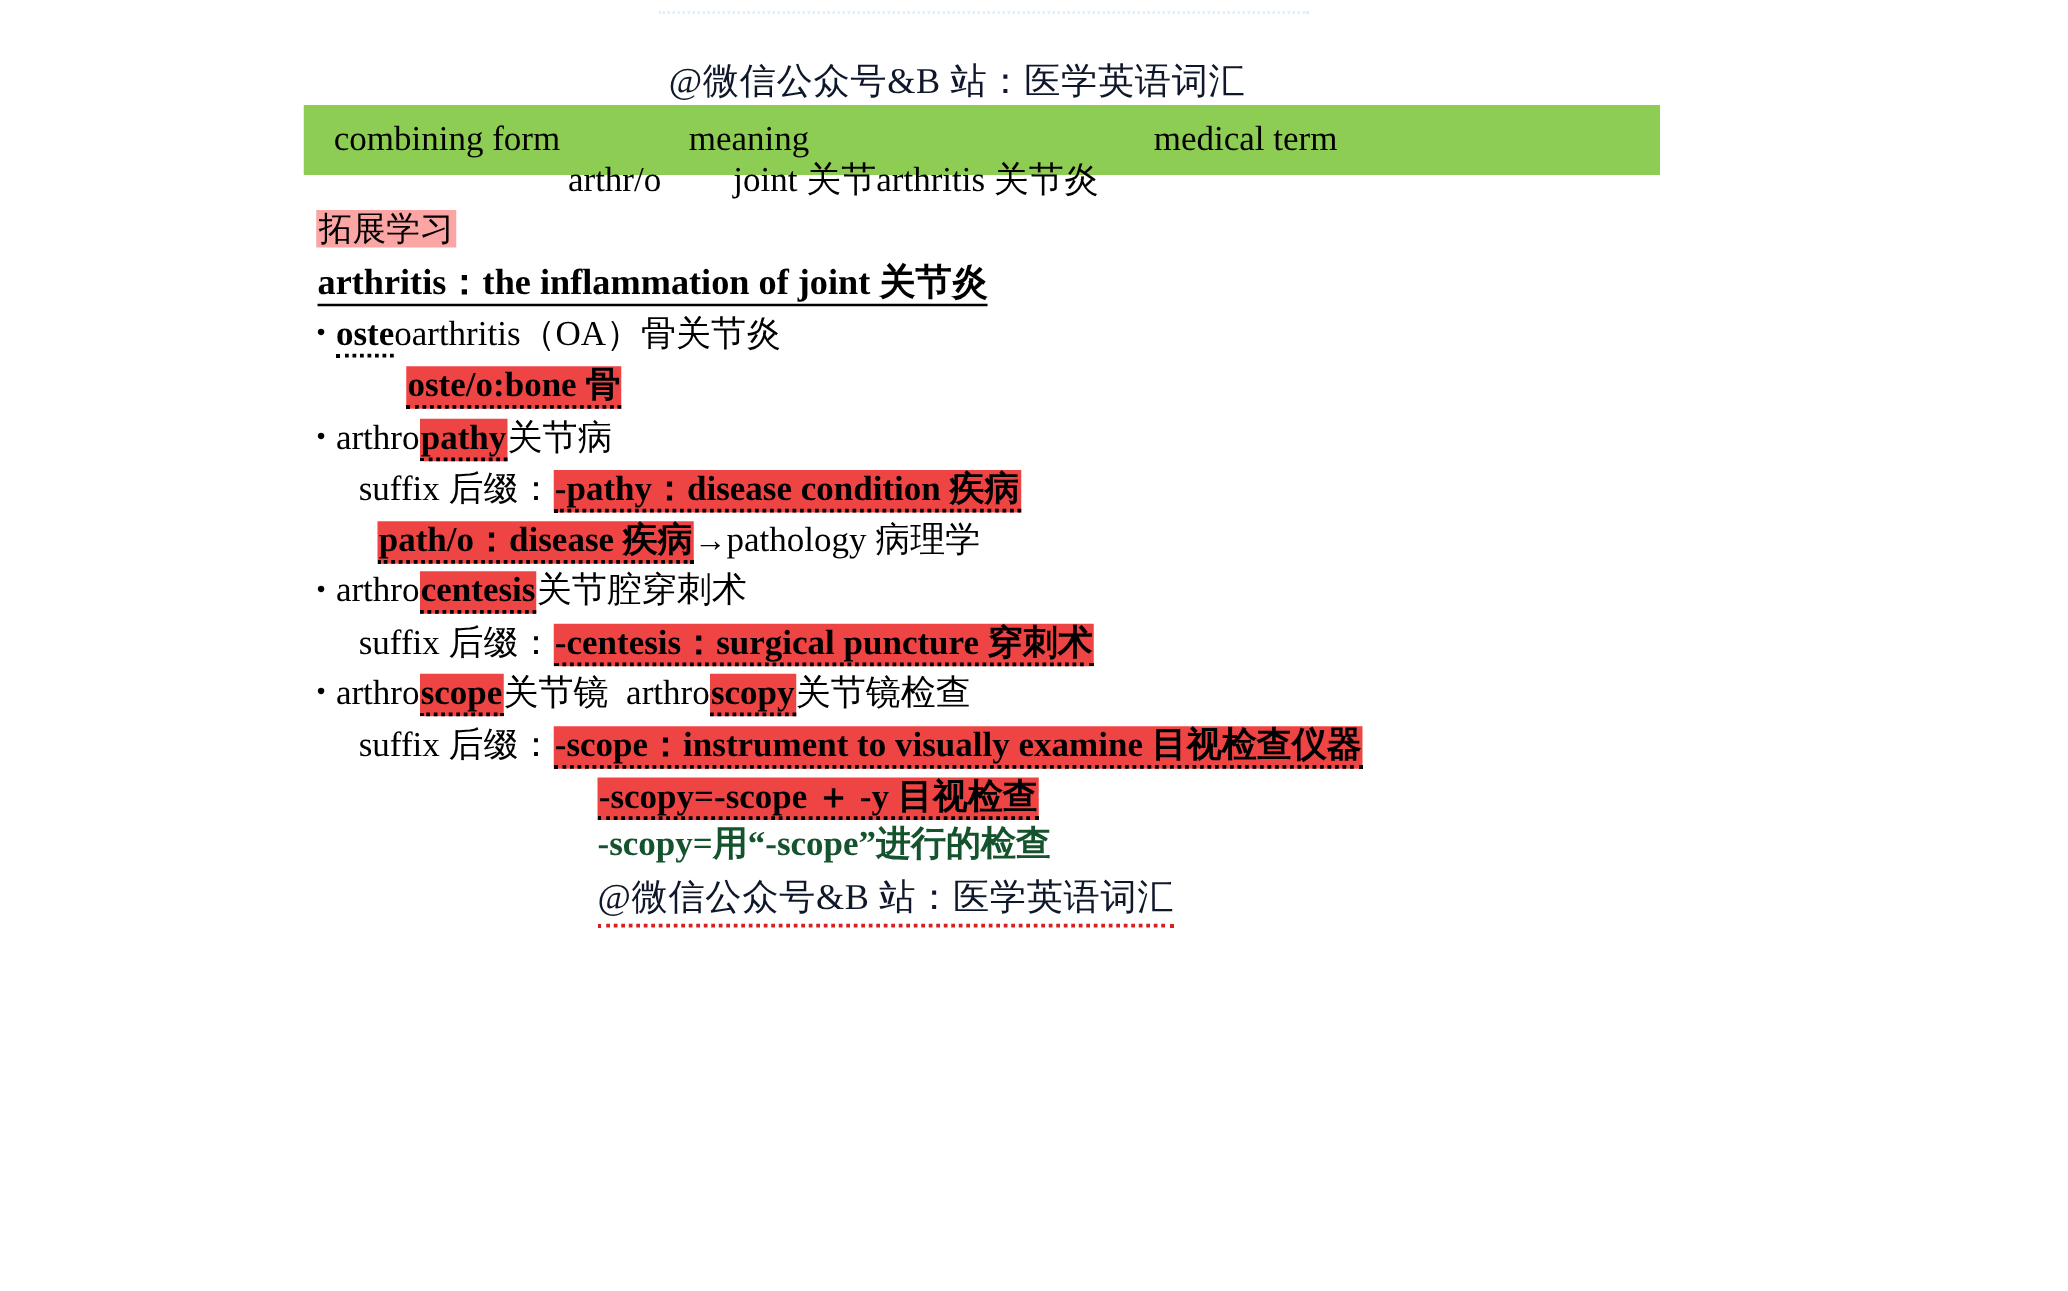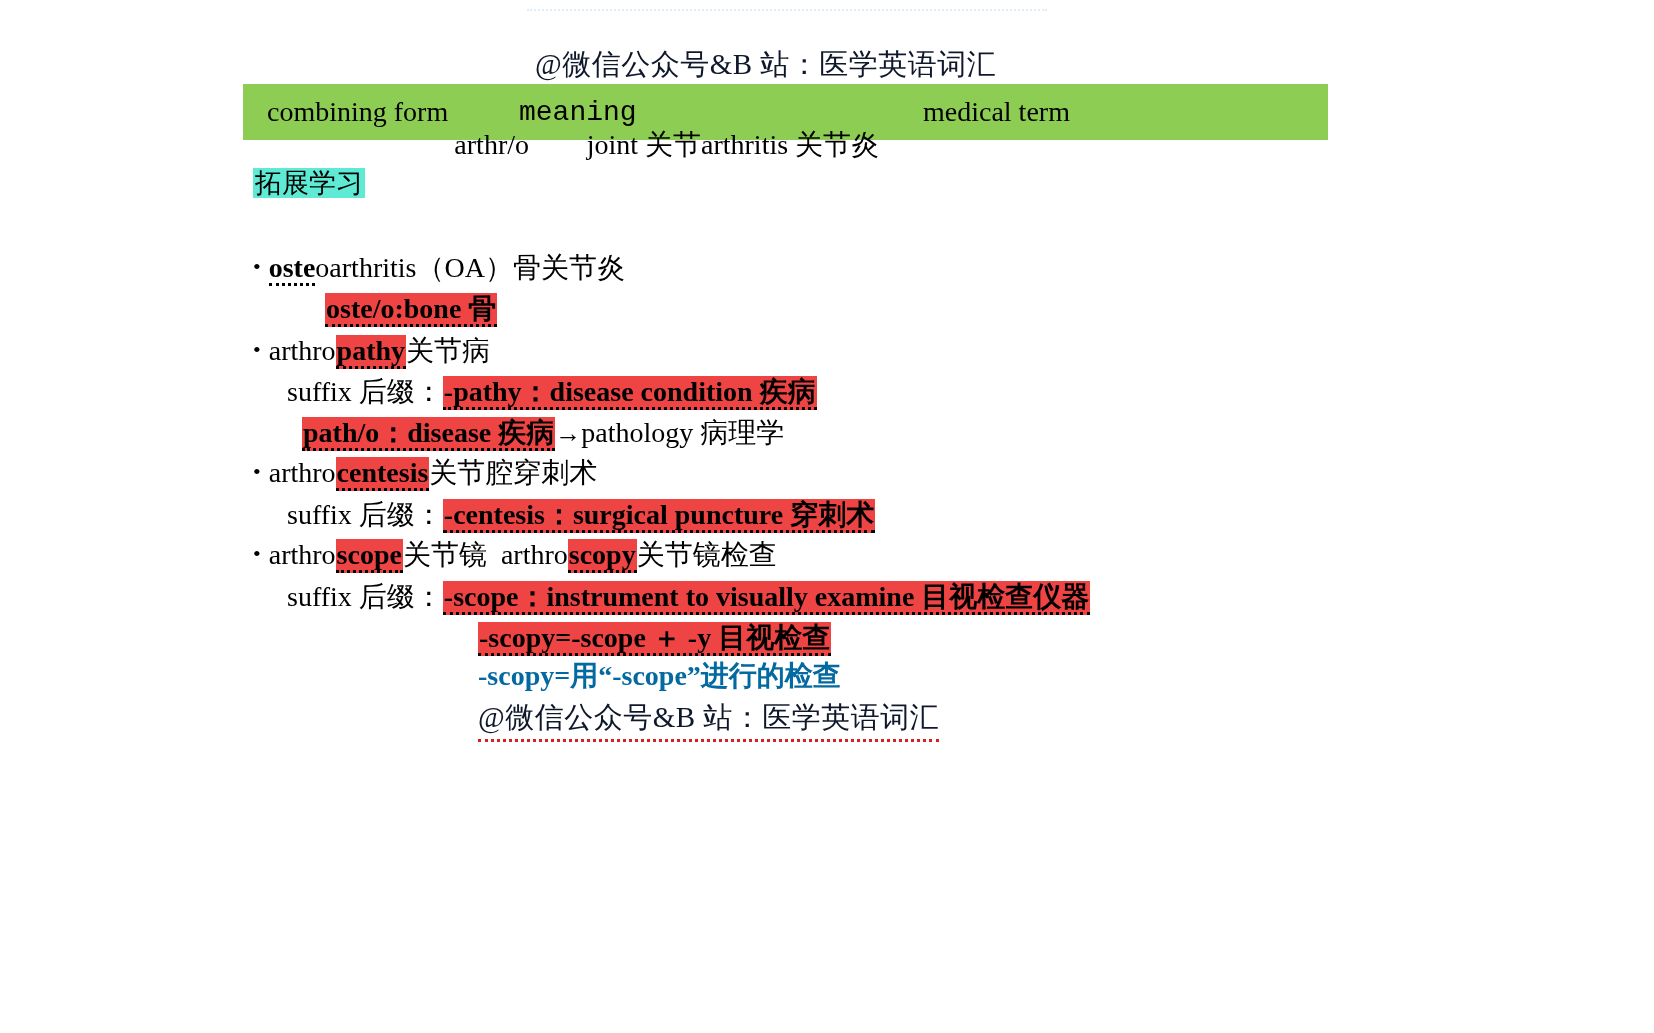--- a/index.html
+++ b/index.html
@@ -65,21 +65,21 @@
     background: #8ecd53;
   }
   .header-bar .col {
     position: absolute;
     top: 50%;
     transform: translateY(-50%);
     font-size: 28px;
     white-space: nowrap;
   }
   .col-combining { left: 24px; }
-  .col-meaning   { left: 276px; font-family: Liberation Mono, monospace; }
+  .col-meaning   { left: 308px; }
   .col-term      { left: 680px; }
 
   
   .line {
     position: absolute;
     white-space: nowrap;
     font-size: 28px;
     line-height: 1;
     text-align: right;
   }
@@ -88,21 +88,21 @@
   .row-arthro { left: 252px; top: 131px; }
   .row-arthro .cell-cf   { display: inline-block; width: 277px; }
   .row-arthro .cell-mean { display: inline-block; width: 172px; }
 
   
   .hl-yellow {
     background: #ef4444;
     padding: 0 1px;
   }
   .hl-green {
-    background: #5eead4;
+    background: #fca5a5;
     padding: 0 2px;
   }
 
   
   .dotted {
     border-bottom: 3px dotted #000;
     padding-bottom: 0px;
   }
 
   .b { font-weight: bold; }
@@ -135,21 +135,21 @@
   .ln-osteo      { left: 253px; top: 254px; }
   .ln-osteo-sub  { left: 325px; top: 295px; }
   .ln-arthropathy{ left: 253px; top: 337px; }
   .ln-pathy-sfx  { left: 287px; top: 378px; }
   .ln-patho      { left: 302px; top: 419px; }
   .ln-arthrocent { left: 253px; top: 459px; }
   .ln-cent-sfx   { left: 287px; top: 501px; }
   .ln-arthroscope{ left: 253px; top: 541px; }
   .ln-scope-sfx  { left: 287px; top: 583px; }
   .ln-scopy-eq   { left: 478px; top: 624px; }
-  .ln-scopy-note { left: 478px; top: 662px; color: #0369a1; font-weight: bold; }
+  .ln-scopy-note { left: 478px; top: 662px; color: #14532d; font-weight: bold; }
 
   .arrow { font-size: 26px; }
 </style>
 </head>
 <body>
 
 <div class="slide">
 
   <div class="top-artifact"></div>
 
@@ -162,20 +162,21 @@
   </div>
 
   <div class="line row-arthro">
     <span class="cell-cf">arthr/o</span><span class="cell-mean">joint 关节</span><span>arthritis 关节炎</span>
   </div>
 
   <div class="line badge-extend">
     <span class="hl-green">拓展学习</span>
   </div>
 
+  <div class="line def-arthritis">arthritis：the inflammation of joint 关节炎</div>
 
   <div class="line ln-osteo bullet">
     <span class="b dotted">oste</span><span>oarthritis（OA）骨关节炎</span>
   </div>
   <div class="line ln-osteo-sub">
     <span class="hl-yellow b dotted">oste/o:bone 骨</span>
   </div>
 
   <div class="line ln-arthropathy bullet">
     <span>arthro</span><span class="hl-yellow b dotted">pathy</span><span>关节病</span>

